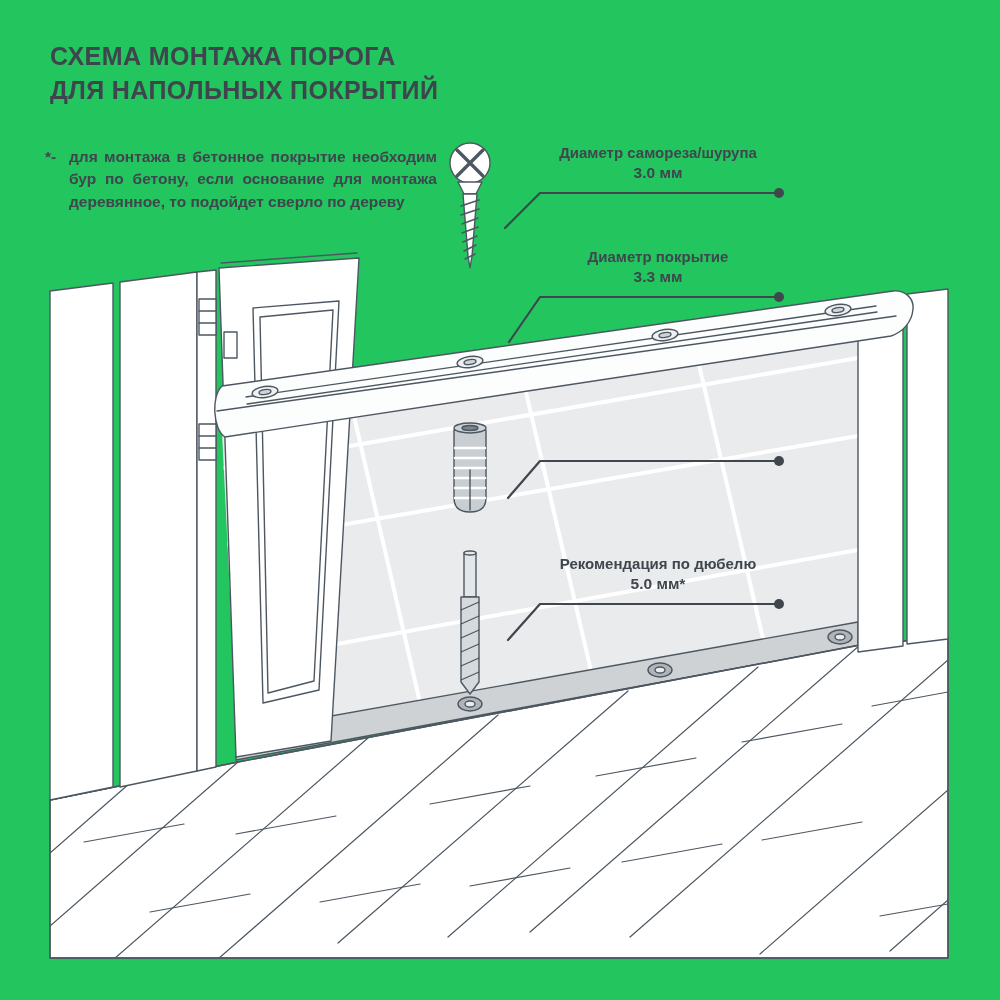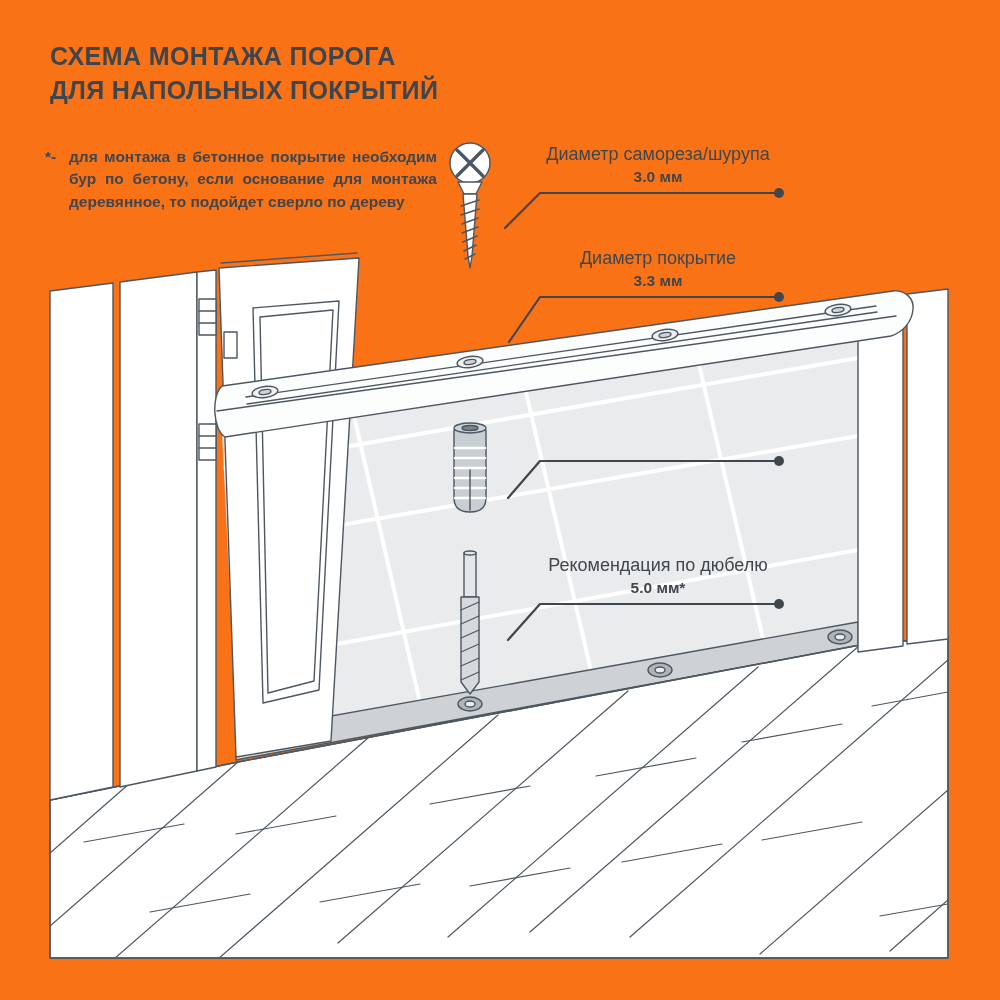--- a/index.html
+++ b/index.html
@@ -1,32 +1,32 @@
 <!DOCTYPE html>
 <html><head>
 <meta charset="utf-8">
 <style>
   html,body{margin:0;padding:0;background:#fff;}
   .page{
-    position:relative;width:1000px;height:1000px;background:#f97316;
+    position:relative;width:1000px;height:1000px;background:#22c55e;
     font-family:"Liberation Sans",sans-serif;overflow:hidden;
   }
   .art{position:absolute;left:0;top:0;z-index:1;}
   .txt{position:absolute;z-index:2;color:#3f464e;}
   .title{
     left:50px;top:40px;font-size:25px;font-weight:700;color:#3e454d;
     line-height:1.34;letter-spacing:.4px;
   }
   .note{
     left:45px;top:146px;width:392px;font-size:15.5px;font-weight:600;
     line-height:1.45;text-align:justify;padding-left:24px;box-sizing:border-box;
   }
   .note .marker{position:absolute;left:0;top:0;}
   .callout{position:absolute;left:508px;width:300px;text-align:center;z-index:2;color:#3f464e;}
-  .c-label{font-size:18px;font-weight:400;}
+  .c-label{font-size:15px;font-weight:700;}
   .c-value{font-size:15.5px;font-weight:700;margin-top:3px;}
 </style>
 </head>
 <body>
 
 <div class="page">
 
   <svg class="art" width="1000" height="1000" viewBox="0 0 1000 1000">
     <defs>
       <clipPath id="floorClip">

